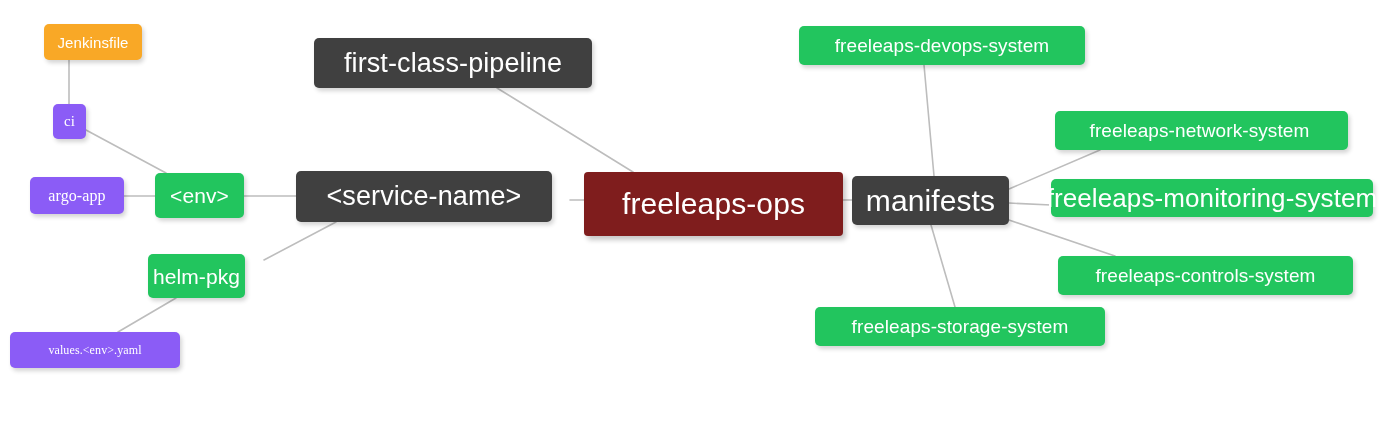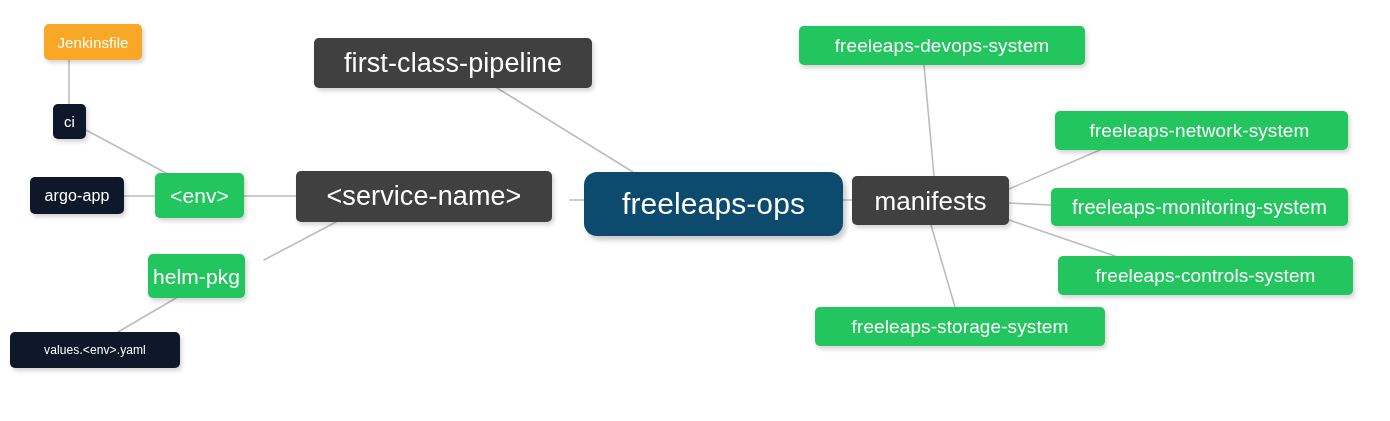--- a/index.html
+++ b/index.html
@@ -37,27 +37,27 @@
     border-radius: 5px;
     white-space: nowrap;
     line-height: 1;
     letter-spacing: 0.1px;
     box-shadow: 2px 3px 4px rgba(0,0,0,0.17);
     cursor: pointer;
     padding: 0 12px;
     text-align: center;
   }
   .node.root {
-    background: #0c4a6e;
-    border-radius: 13px;
+    background: #7f1d1d;
+    border-radius: 4px;
     box-shadow: 3px 4px 5px rgba(0,0,0,0.22);
   }
   .node.blue     { background: #404040; }
   .node.green    { background: #22c55e; }
-  .node.red      { background: #0f172a; }
+  .node.red      { background: #8b5cf6; font-family: Liberation Serif, serif; }
   .node.orange   { background: #f9a826; margin-left: 24px; }
 </style>
 </head>
 <body>
 
 <div id="canvas">
   <svg id="edges" viewBox="0 0 1390 421" width="1390" height="421" xmlns="http://www.w3.org/2000/svg">
       <line x1="69" y1="60" x2="69" y2="104" stroke="#bdbdbd" stroke-width="1.6" stroke-linecap="round"></line>
       <line x1="86" y1="130" x2="166" y2="173" stroke="#bdbdbd" stroke-width="1.6" stroke-linecap="round"></line>
       <line x1="124" y1="196" x2="155" y2="196" stroke="#bdbdbd" stroke-width="1.6" stroke-linecap="round"></line>
@@ -76,20 +76,20 @@
   <div id="node-layer">
       <div class="node orange" style="left: 20px; top: 24px; width: 98px; height: 36px; font-size: 15px;">Jenkinsfile</div>
       <div class="node red" style="left: 53px; top: 104px; width: 33px; height: 35px; font-size: 15px;">ci</div>
       <div class="node red" style="left: 30px; top: 177px; width: 94px; height: 37px; font-size: 16px;">argo-app</div>
       <div class="node green" style="left: 155px; top: 173px; width: 89px; height: 45px; font-size: 21px;">&lt;env&gt;</div>
       <div class="node green" style="left: 148px; top: 254px; width: 97px; height: 44px; font-size: 21px;">helm-pkg</div>
       <div class="node red" style="left: 10px; top: 332px; width: 170px; height: 36px; font-size: 12px;">values.&lt;env&gt;.yaml</div>
       <div class="node blue" style="left: 314px; top: 38px; width: 278px; height: 50px; font-size: 27px;">first-class-pipeline</div>
       <div class="node blue" style="left: 296px; top: 171px; width: 256px; height: 51px; font-size: 27px;">&lt;service-name&gt;</div>
       <div class="node root" style="left: 584px; top: 172px; width: 259px; height: 64px; font-size: 30px;">freeleaps-ops</div>
-      <div class="node blue" style="left: 852px; top: 176px; width: 157px; height: 49px; font-size: 26px;">manifests</div>
+      <div class="node blue" style="left: 852px; top: 176px; width: 157px; height: 49px; font-size: 30px;">manifests</div>
       <div class="node green" style="left: 799px; top: 26px; width: 286px; height: 39px; font-size: 19px;">freeleaps-devops-system</div>
       <div class="node green" style="left: 1055px; top: 111px; width: 293px; height: 39px; font-size: 19px; padding-left: 8px;">freeleaps-network-system</div>
-      <div class="node green" style="left: 1051px; top: 188px; width: 297px; height: 38px; font-size: 20px;">freeleaps-monitoring-system</div>
+      <div class="node green" style="left: 1051px; top: 179px; width: 322px; height: 38px; font-size: 26px;">freeleaps-monitoring-system</div>
       <div class="node green" style="left: 1058px; top: 256px; width: 295px; height: 39px; font-size: 19px;">freeleaps-controls-system</div>
       <div class="node green" style="left: 815px; top: 307px; width: 290px; height: 39px; font-size: 19px;">freeleaps-storage-system</div>
     </div>
 </div>
 
 </body></html>

